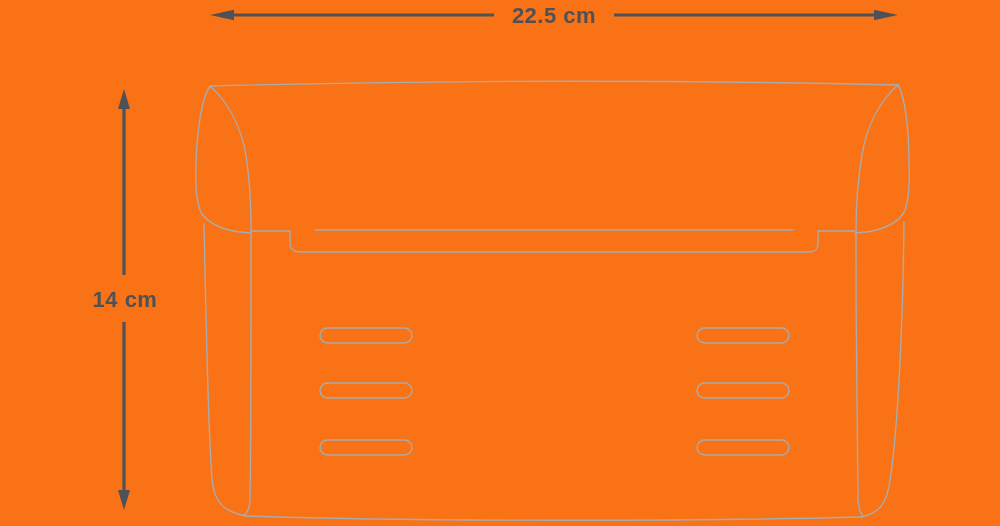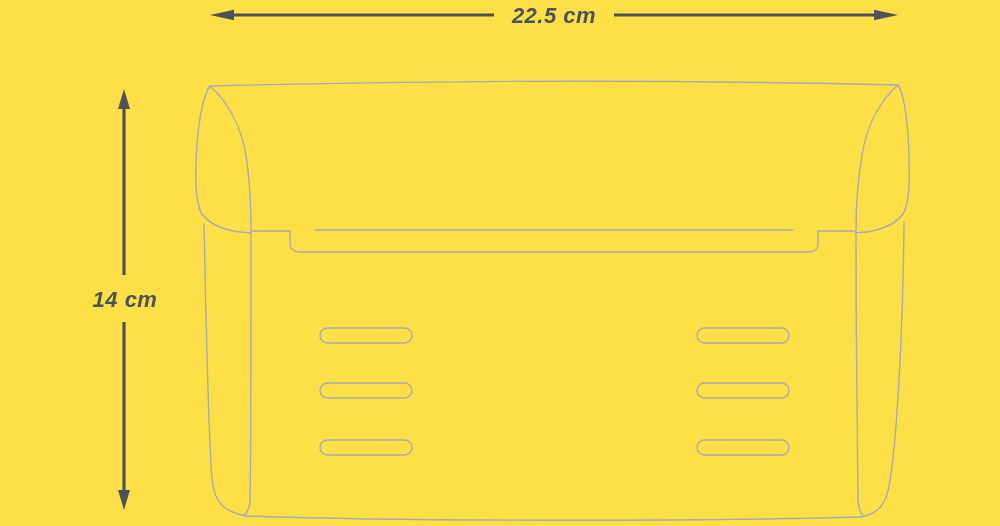--- a/index.html
+++ b/index.html
@@ -5,23 +5,22 @@
   html, body {
     margin: 0;
     padding: 0;
     background: #ffffff;
     font-family: "Liberation Sans", sans-serif;
   }
   .canvas {
     position: relative;
     width: 1000px;
     height: 526px;
-    background: #fde047;
+    background: #f97316;
     overflow: hidden;
-    font-style: italic;
   }
   .canvas svg {
     position: absolute;
     inset: 0;
     display: block;
   }
   .dim-label {
     font-family: "Liberation Sans", sans-serif;
     font-weight: 700;
     font-size: 22px;

